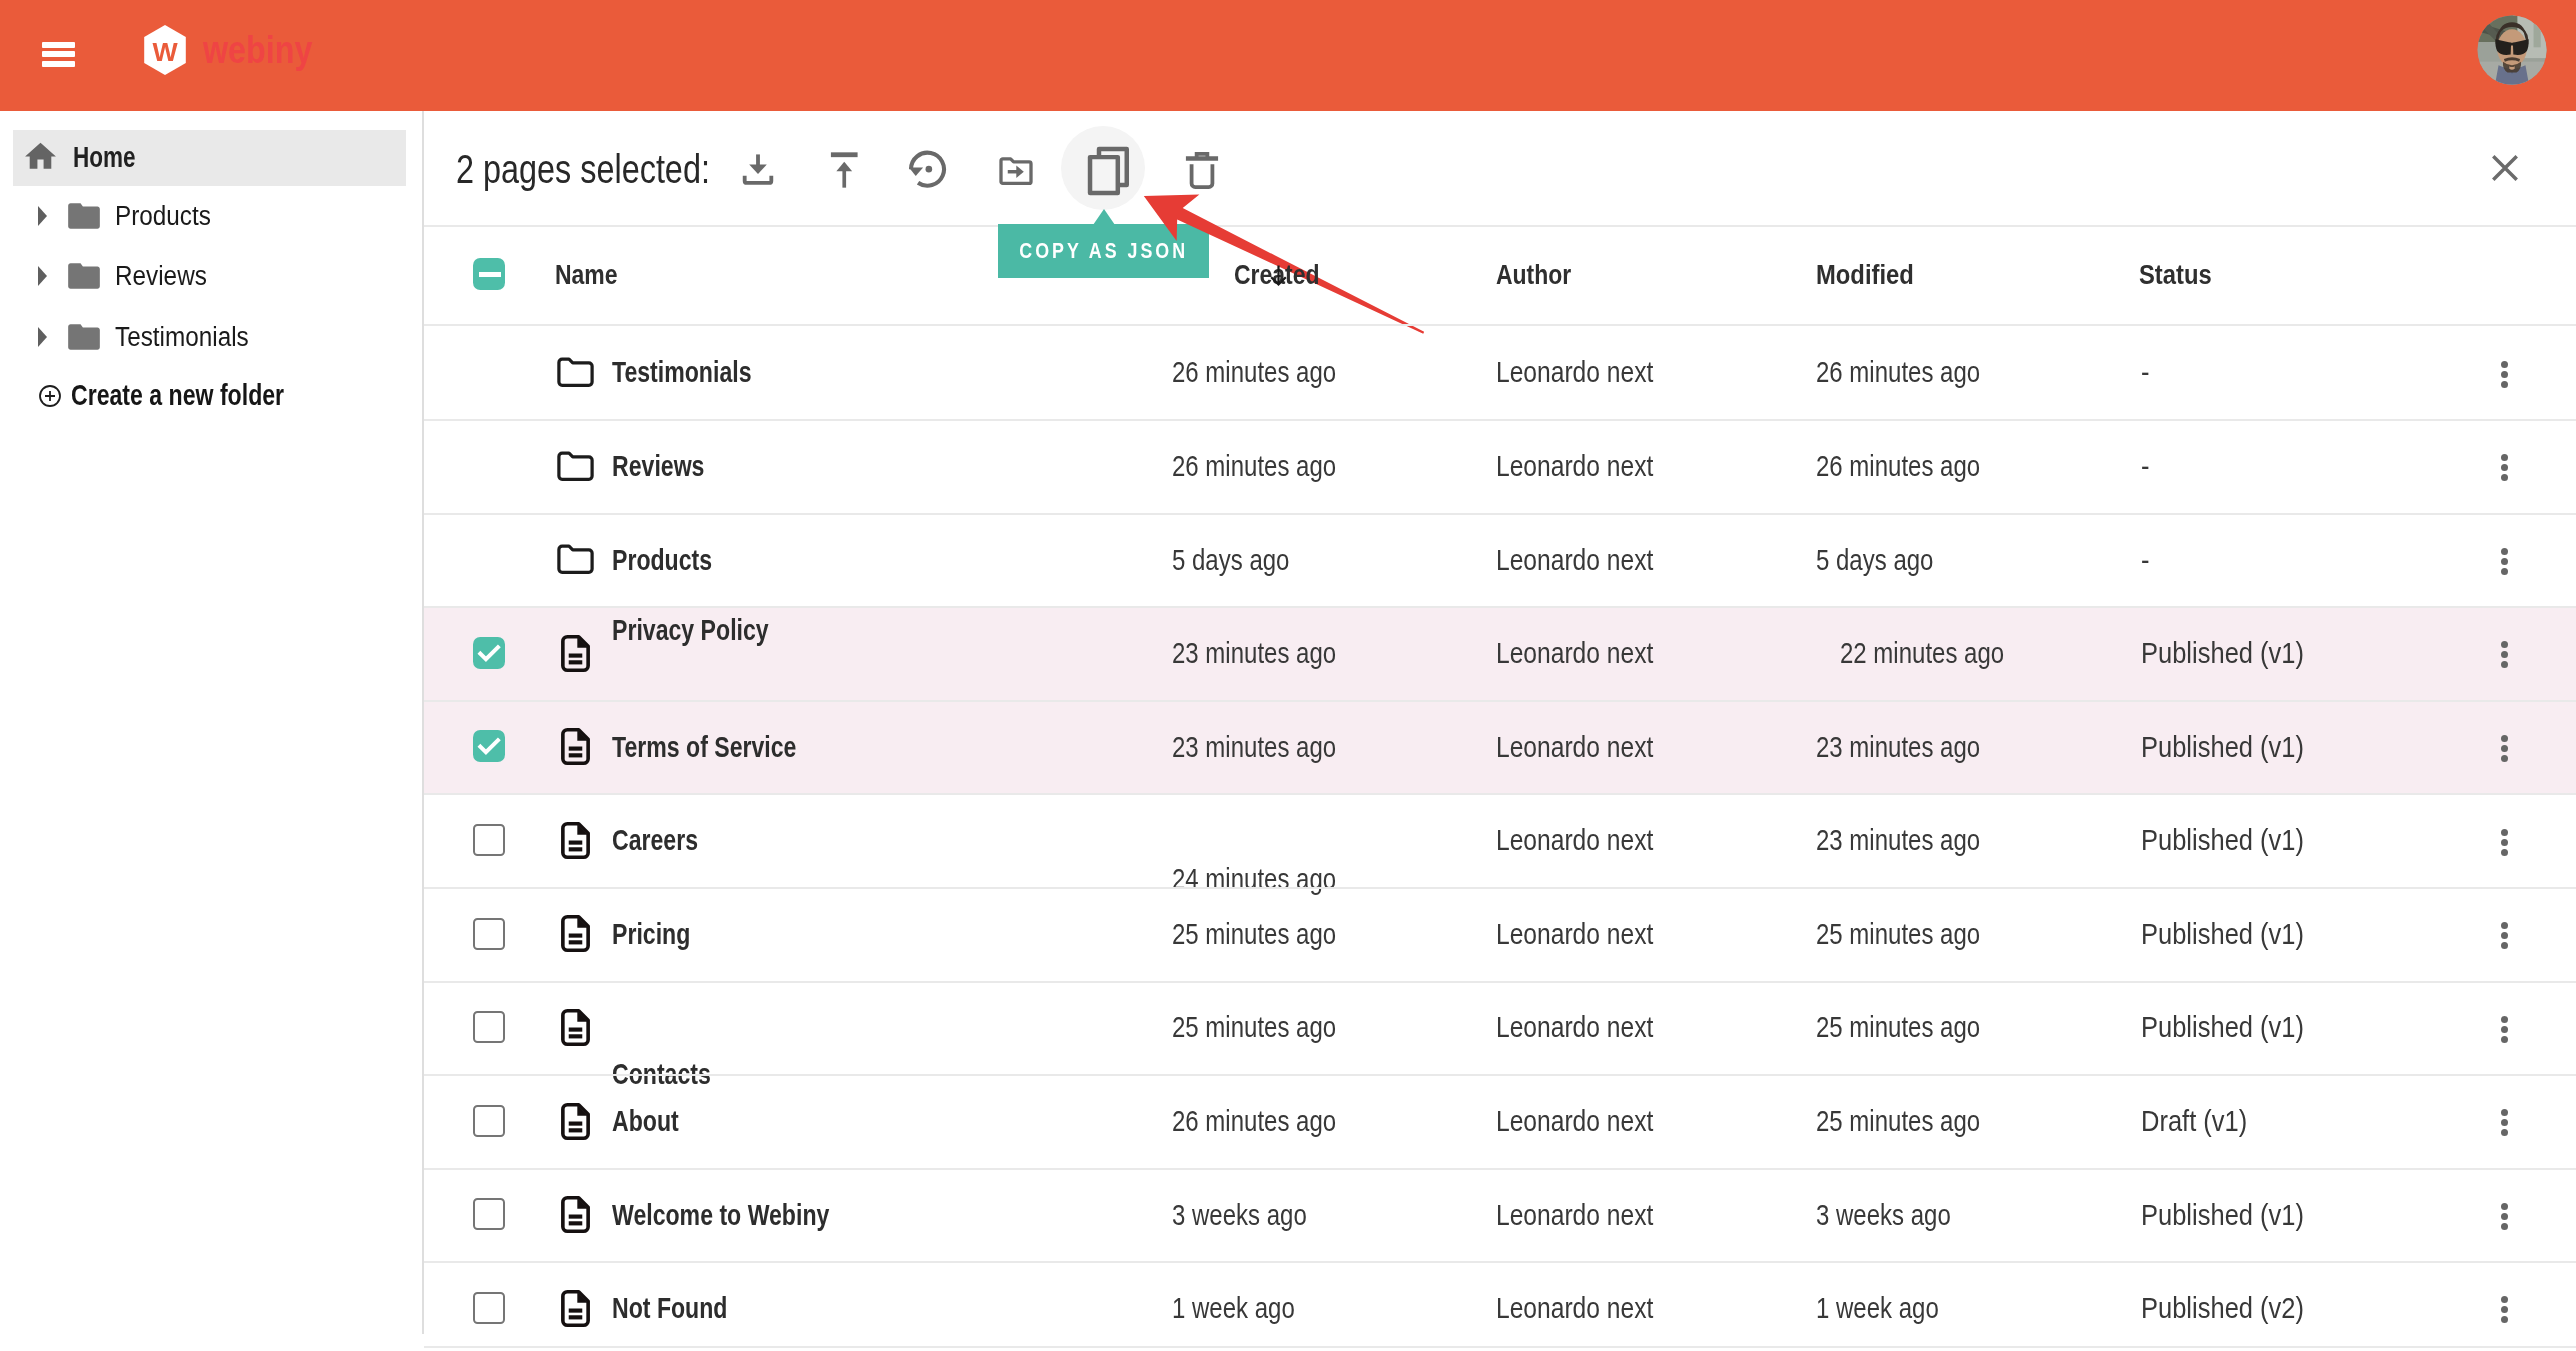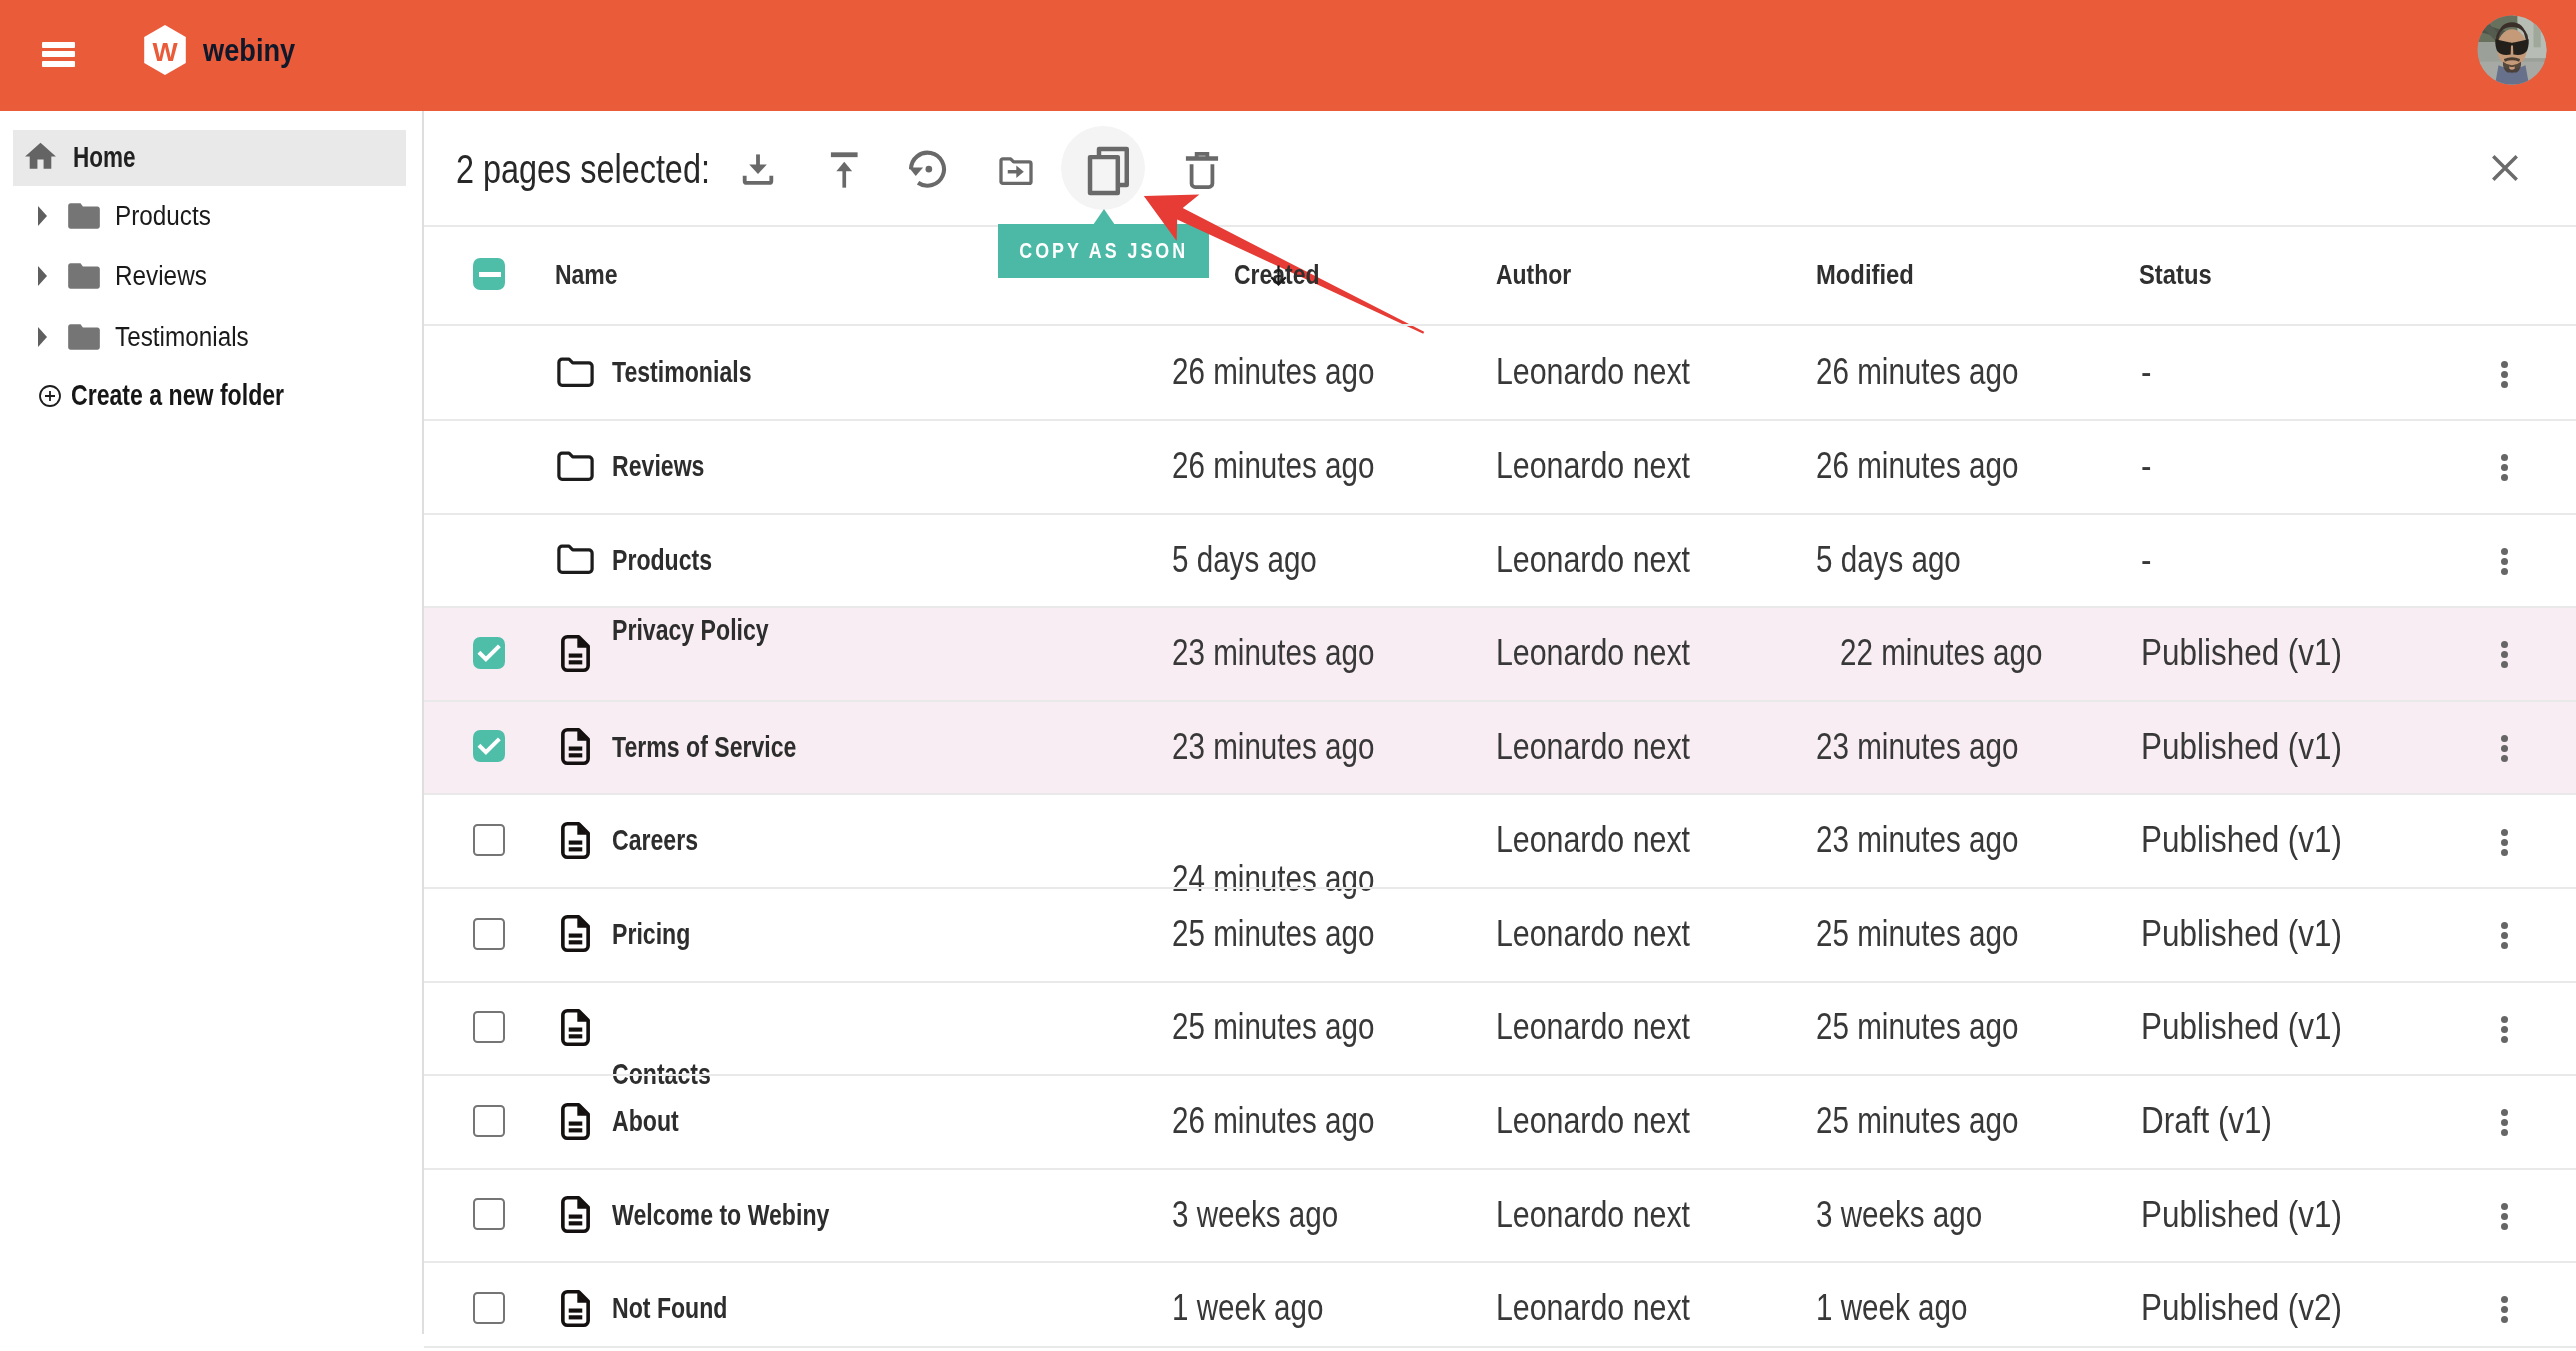--- a/index.html
+++ b/index.html
@@ -12,33 +12,33 @@
 .s85{transform:scaleX(.85)}
 .s90{transform:scaleX(.90)}
 .topbar{left:0;top:0;width:2576px;height:111px;background:#ea5b3a}
 .sideline{left:422px;top:111px;width:1.8px;height:1223px;background:#dedede}
 .hrow{height:1.8px;background:#e9e9e9;left:424px;width:2152px}
 .cbx{left:473px;width:32px;height:32px;border-radius:7.2px;box-sizing:border-box}
 .cbx.on{background:#4ebea9}
 .cbx.off{border:2.7px solid #757575;border-radius:4.5px}
 .kdot{width:7.2px;height:7.2px;border-radius:50%;background:#666}
 .name{font-size:30px;font-weight:bold;color:#2d2d2d;line-height:36px}
-.cell{font-size:37px;color:#383838;line-height:36px}
+.cell{font-size:30px;color:#383838;line-height:36px}
 .hdr{font-size:28px;font-weight:bold;color:#2f2f2f;line-height:36px}
 .pink{left:424px;width:2152px;height:93px;background:#f8edf2}
 </style></head><body>
 <div class="a topbar"></div>
 <div class="a" style="left:42px;top:42px;width:33px;height:6.3px;background:#fff;border-radius:0.9px"></div>
 <div class="a" style="left:42px;top:51px;width:33px;height:6.3px;background:#fff;border-radius:0.9px"></div>
 <div class="a" style="left:42px;top:61px;width:33px;height:6.3px;background:#fff;border-radius:0.9px"></div>
 <svg class="a" style="left:141px;top:24px" width="48" height="52" viewBox="0 0 54 58">
     <path d="M27 1 L50.4 14.5 V43.5 L27 57 L3.6 43.5 V14.5 Z" fill="#fff"></path>
     <text x="27" y="41" font-family="Liberation Sans" font-size="30" font-weight="bold" fill="#ea5b3a" text-anchor="middle">W</text>
   </svg>
-<div class="a" style="left:203px;top:27px;font-size:32px;font-weight:bold;color:#0f172a;line-height:47px"><span class="tx s85">webiny</span></div>
+<div class="a" style="left:203px;top:27px;font-size:38px;font-weight:bold;color:#ef4444;line-height:47px"><span class="tx s85">webiny</span></div>
 <svg class="a" style="left:2477px;top:15.2px" width="70" height="70" viewBox="0 0 78 78">
     <defs>
       <clipPath id="av">
         <circle cx="39" cy="39" r="38.5"></circle>
       </clipPath>
     </defs>
     <g clip-path="url(#av)">
       <rect width="78" height="78" fill="#9ba199"></rect>
       <rect x="40" width="38" height="48" fill="#b7bcb4"></rect>
       <path d="M0 0 h45 v30 H0 Z" fill="#68705e"></path>

